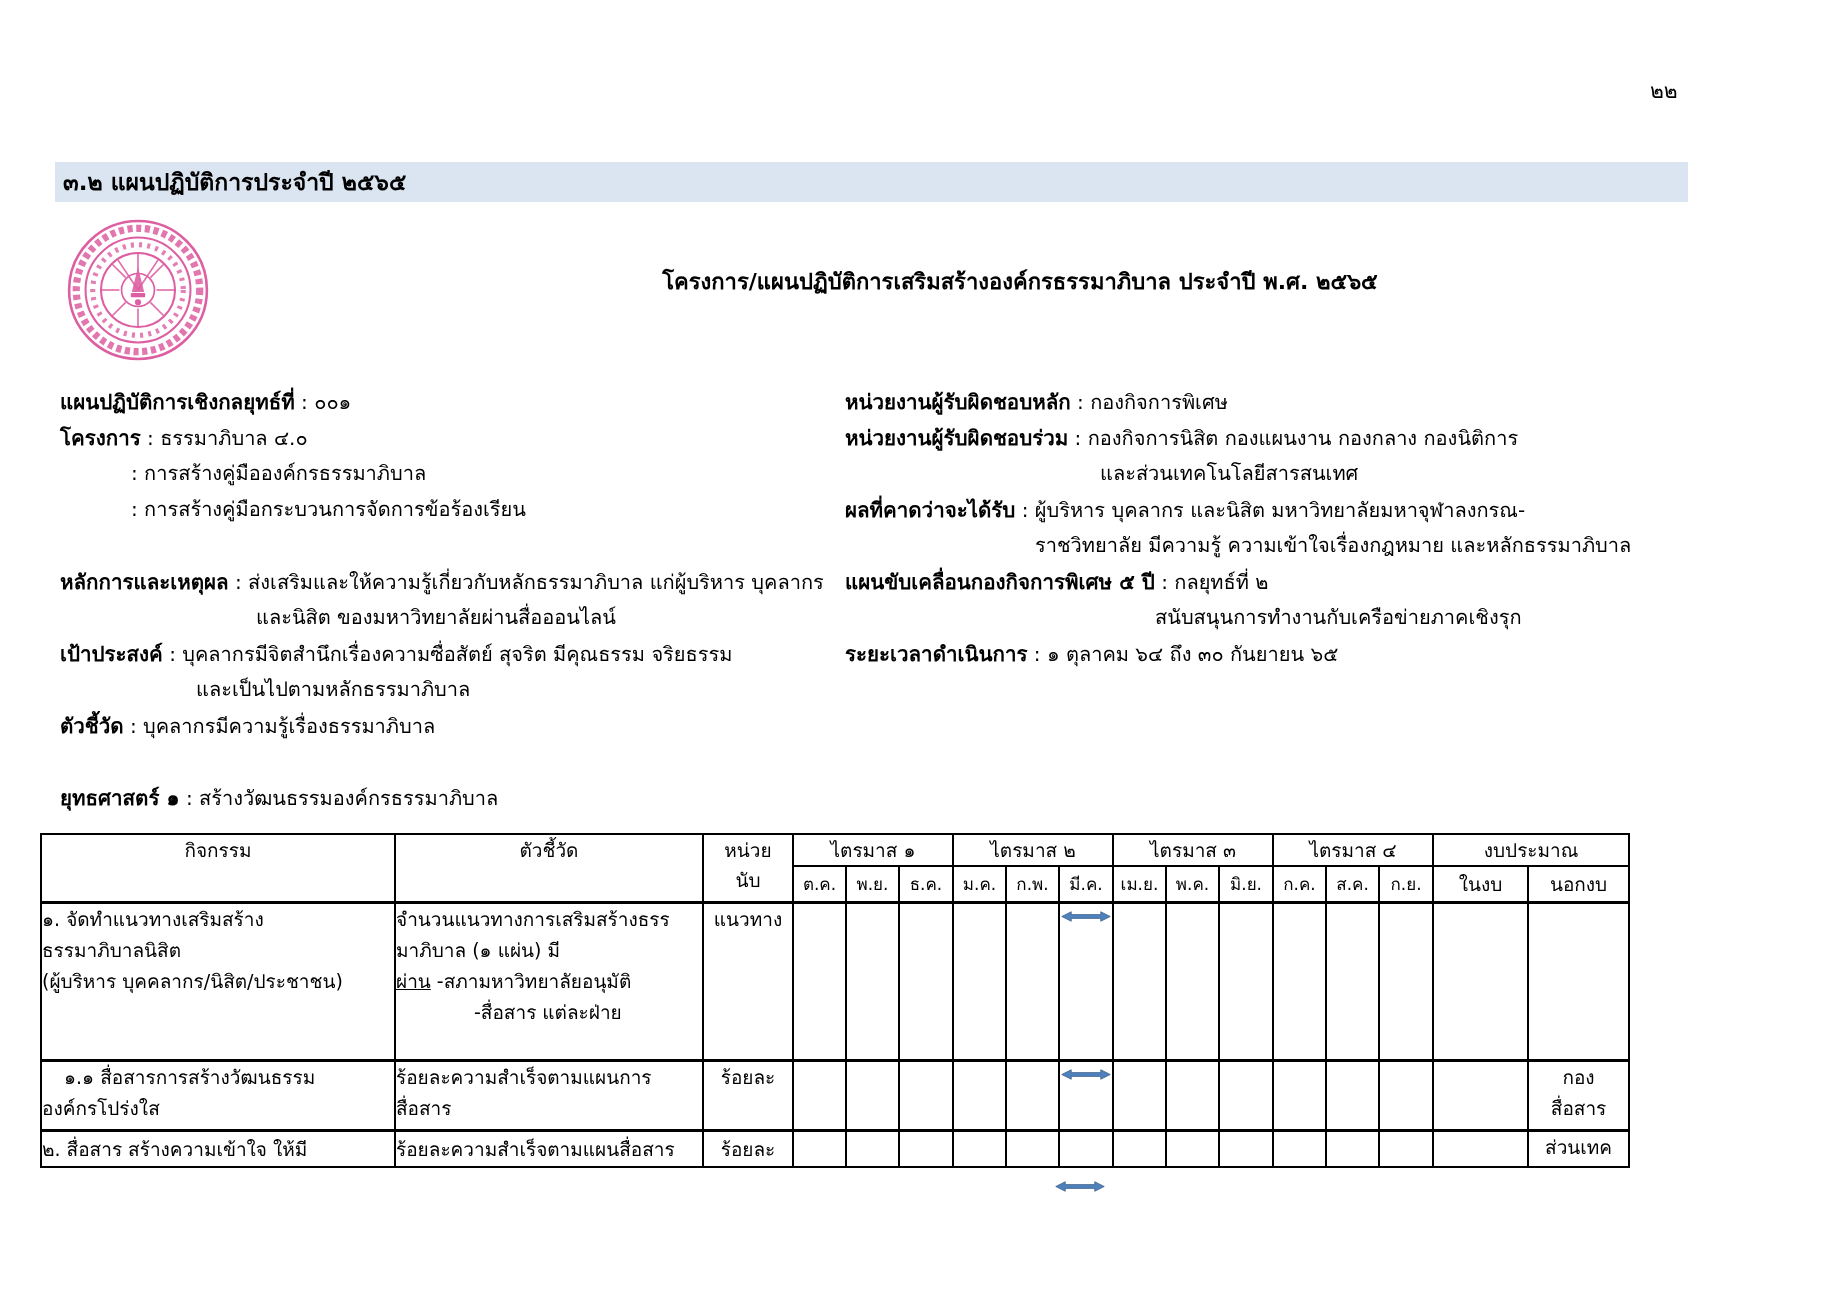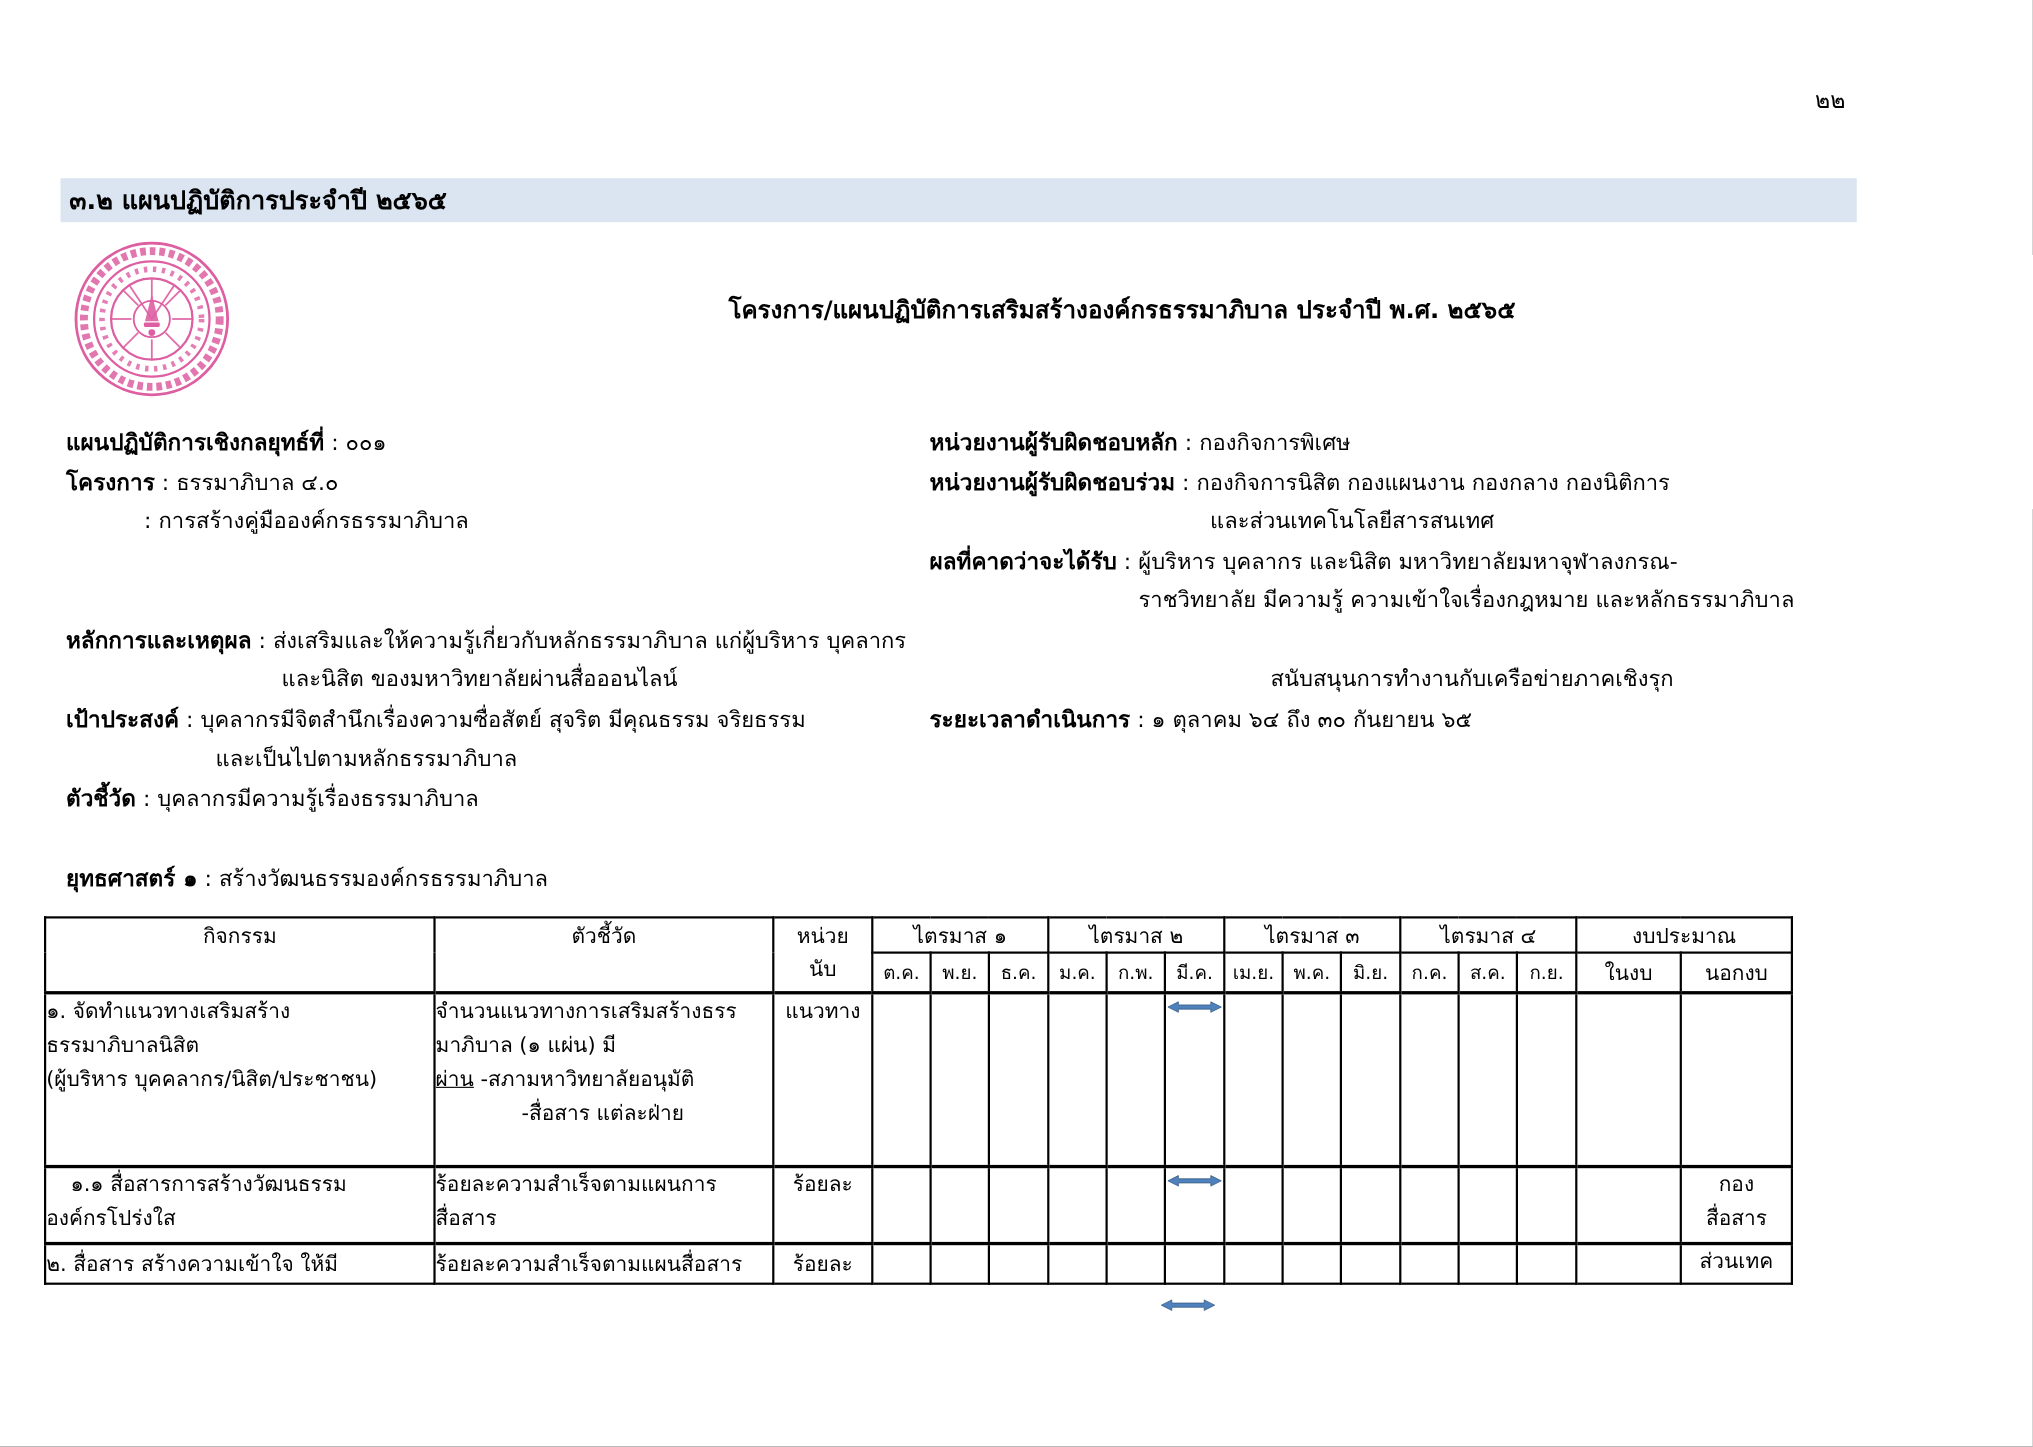--- a/index.html
+++ b/index.html
@@ -80,32 +80,34 @@
         <circle cx="70" cy="82" r="3"></circle>
       </g>
     </svg>
   </div>
 
   <div class="doc-title">โครงการ/แผนปฏิบัติการเสริมสร้างองค์กรธรรมาภิบาล ประจำปี พ.ศ. ๒๕๖๕</div>
 
   <div class="line" style="left:60px;top:385px"><b>แผนปฏิบัติการเชิงกลยุทธ์ที่</b><span> :  ๐๐๑</span></div>
   <div class="line" style="left:60px;top:421px"><b>โครงการ</b><span> : ธรรมาภิบาล ๔.๐</span></div>
   <div class="line" style="left:131px;top:457px"><span>: การสร้างคู่มือองค์กรธรรมาภิบาล</span></div>
+  <div class="line" style="left:131px;top:493px"><span>: การสร้างคู่มือกระบวนการจัดการข้อร้องเรียน</span></div>
   <div class="line" style="left:60px;top:565px"><b>หลักการและเหตุผล</b><span> :  ส่งเสริมและให้ความรู้เกี่ยวกับหลักธรรมาภิบาล แก่ผู้บริหาร บุคลากร</span></div>
   <div class="line" style="left:256px;top:601px"><span>และนิสิต ของมหาวิทยาลัยผ่านสื่อออนไลน์</span></div>
   <div class="line" style="left:60px;top:637px"><b>เป้าประสงค์</b><span> :  บุคลากรมีจิตสำนึกเรื่องความซื่อสัตย์ สุจริต มีคุณธรรม จริยธรรม</span></div>
   <div class="line" style="left:196px;top:673px"><span>และเป็นไปตามหลักธรรมาภิบาล</span></div>
   <div class="line" style="left:60px;top:709px"><b>ตัวชี้วัด</b><span>  :  บุคลากรมีความรู้เรื่องธรรมาภิบาล</span></div>
   <div class="line" style="left:60px;top:781px"><b>ยุทธศาสตร์ ๑</b><span> :  สร้างวัฒนธรรมองค์กรธรรมาภิบาล</span></div>
 
   <div class="line" style="left:845px;top:385px"><b>หน่วยงานผู้รับผิดชอบหลัก</b><span> : กองกิจการพิเศษ</span></div>
   <div class="line" style="left:845px;top:421px"><b>หน่วยงานผู้รับผิดชอบร่วม</b><span>  : กองกิจการนิสิต กองแผนงาน กองกลาง กองนิติการ</span></div>
   <div class="line" style="left:1100px;top:457px"><span>และส่วนเทคโนโลยีสารสนเทศ</span></div>
   <div class="line" style="left:845px;top:493px"><b>ผลที่คาดว่าจะได้รับ</b><span> :  ผู้บริหาร บุคลากร และนิสิต มหาวิทยาลัยมหาจุฬาลงกรณ-</span></div>
   <div class="line" style="left:1035px;top:529px"><span>ราชวิทยาลัย มีความรู้ ความเข้าใจเรื่องกฎหมาย และหลักธรรมาภิบาล</span></div>
+  <div class="line" style="left:845px;top:565px"><b>แผนขับเคลื่อนกองกิจการพิเศษ ๕ ปี</b><span> : กลยุทธ์ที่ ๒</span></div>
   <div class="line" style="left:1155px;top:601px"><span>สนับสนุนการทำงานกับเครือข่ายภาคเชิงรุก</span></div>
   <div class="line" style="left:845px;top:637px"><b>ระยะเวลาดำเนินการ</b><span> :  ๑ ตุลาคม ๖๔ ถึง ๓๐ กันยายน ๖๕</span></div>
 
   <table class="plan">
     <colgroup>
       <col style="width:354px">
         <col style="width:308px">
         <col style="width:90px">
       <col style="width:53px">
         <col style="width:53px">

